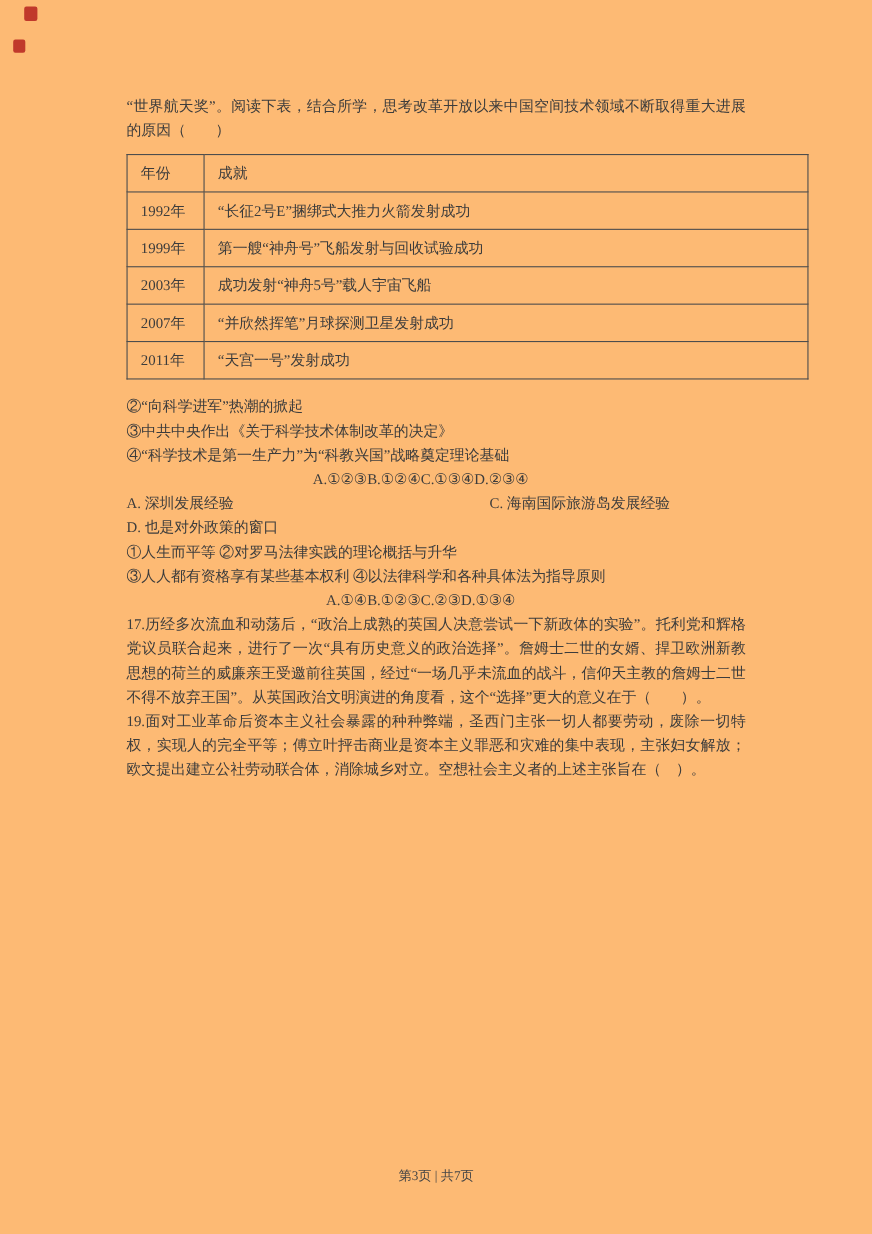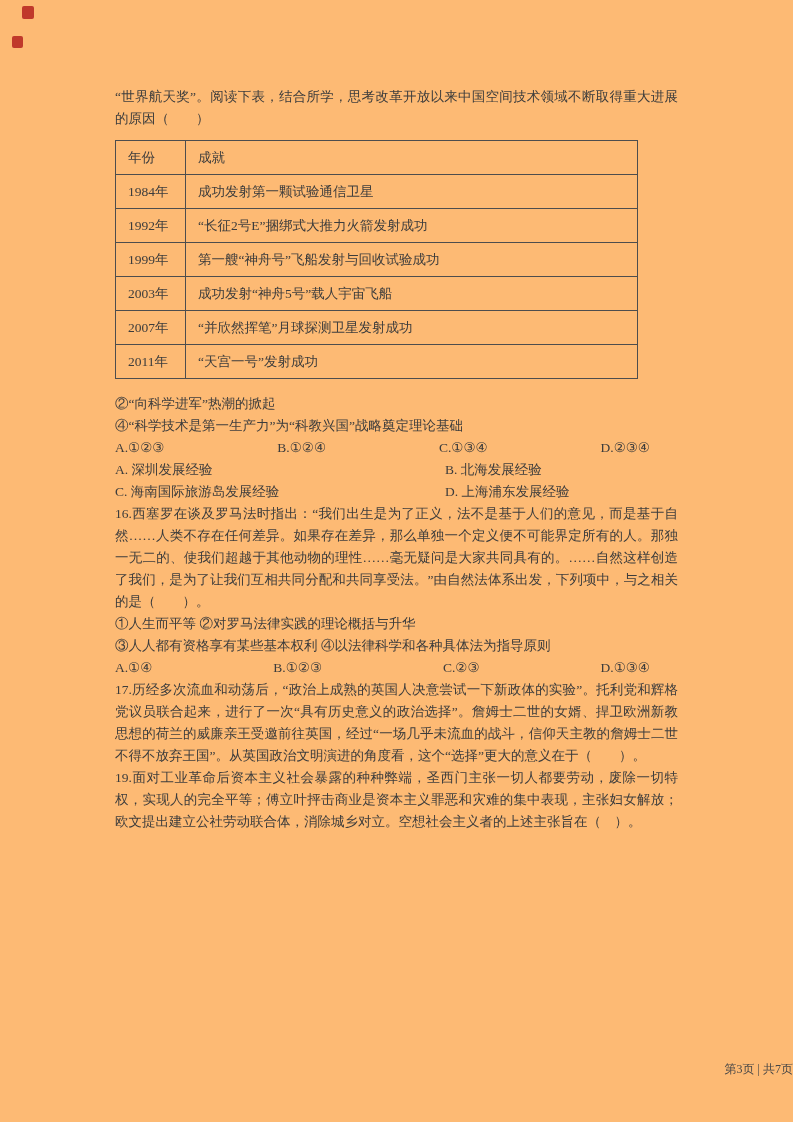--- a/index.html
+++ b/index.html
@@ -18,53 +18,53 @@
     background: #fdba74;
   }
   .para {
     font-size: 13.5px;
     line-height: 22px;
     text-align: justify;
     word-break: break-all;
   }
   .achv-table {
     border-collapse: collapse;
-    width: 523px;
+    width: 620px;
     margin: 10px 0 14px 0;
     table-layout: fixed;
   }
   .achv-table td {
     border: 1px solid #4d4d4d;
     font-size: 13.5px;
     line-height: 20px;
     padding: 6px 12px;
     height: 34px;
     vertical-align: middle;
     text-align: left;
   }
   .c-year { width: 70px; }
   .item-list .para { text-align: left; }
   .opts-spread {
     display: flex;
-    justify-content: space-between;
+    justify-content: center;
     font-size: 13.5px;
     line-height: 22px;
     padding-right: 28px;
   }
   .opts-grid {
     display: grid;
     grid-template-columns: 330px 1fr;
     font-size: 13.5px;
     line-height: 22px;
   }
   .page-footer {
     position: absolute;
     left: 0; right: 0;
     bottom: 44px;
-    text-align: right;
+    text-align: center;
     font-size: 12px;
     color: #464646;
   }
   .corner-mark {
     position: absolute;
     border-radius: 2px;
   }
   .mark-1 { left: 22px; top: 6px;  width: 12px; height: 13px; }
   .mark-2 { left: 12px; top: 36px; width: 11px; height: 12px; }
 </style>
@@ -80,24 +80,20 @@
 
     <p class="para">“世界航天奖”。阅读下表，结合所学，思考改革开放以来中国空间技术领域不断取得重大进展的原因（　　）</p>
 
     <table class="achv-table">
       <tbody>
         <tr>
           <td class="c-year">年份</td>
           <td>成就</td>
         </tr>
         <tr>
-          <td class="c-year">1984年</td>
-          <td>成功发射第一颗试验通信卫星</td>
-        </tr>
-        <tr>
           <td class="c-year">1992年</td>
           <td>“长征2号E”捆绑式大推力火箭发射成功</td>
         </tr>
         <tr>
           <td class="c-year">1999年</td>
           <td>第一艘“神舟号”飞船发射与回收试验成功</td>
         </tr>
         <tr>
           <td class="c-year">2003年</td>
           <td>成功发射“神舟5号”载人宇宙飞船</td>
@@ -108,38 +104,37 @@
         </tr>
         <tr>
           <td class="c-year">2011年</td>
           <td>“天宫一号”发射成功</td>
         </tr>
       </tbody>
     </table>
 
     <div class="item-list">
       <p class="para">②“向科学进军”热潮的掀起</p>
+      <p class="para">③中共中央作出《关于科学技术体制改革的决定》</p>
       <p class="para">④“科学技术是第一生产力”为“科教兴国”战略奠定理论基础</p>
     </div>
 
     <div class="opts-spread">
       <span>A.①②③</span>
       <span>B.①②④</span>
       <span>C.①③④</span>
       <span>D.②③④</span>
     </div>
 
     <div class="opts-grid">
       <span>A. 深圳发展经验</span>
-      <span>B. 北海发展经验</span>
       <span>C. 海南国际旅游岛发展经验</span>
-      <span>D. 上海浦东发展经验</span>
+      <span>D. 也是对外政策的窗口</span>
     </div>
 
-    <p class="para">16.西塞罗在谈及罗马法时指出：“我们出生是为了正义，法不是基于人们的意见，而是基于自然……人类不存在任何差异。如果存在差异，那么单独一个定义便不可能界定所有的人。那独一无二的、使我们超越于其他动物的理性……毫无疑问是大家共同具有的。……自然这样创造了我们，是为了让我们互相共同分配和共同享受法。”由自然法体系出发，下列项中，与之相关的是（　　）。</p>
     <p class="para">①人生而平等 ②对罗马法律实践的理论概括与升华</p>
     <p class="para">③人人都有资格享有某些基本权利 ④以法律科学和各种具体法为指导原则</p>
     <div class="opts-spread">
       <span>A.①④</span>
       <span>B.①②③</span>
       <span>C.②③</span>
       <span>D.①③④</span>
     </div>
 
     <p class="para">17.历经多次流血和动荡后，“政治上成熟的英国人决意尝试一下新政体的实验”。托利党和辉格党议员联合起来，进行了一次“具有历史意义的政治选择”。詹姆士二世的女婿、捍卫欧洲新教思想的荷兰的威廉亲王受邀前往英国，经过“一场几乎未流血的战斗，信仰天主教的詹姆士二世不得不放弃王国”。从英国政治文明演进的角度看，这个“选择”更大的意义在于（　　）。</p>

